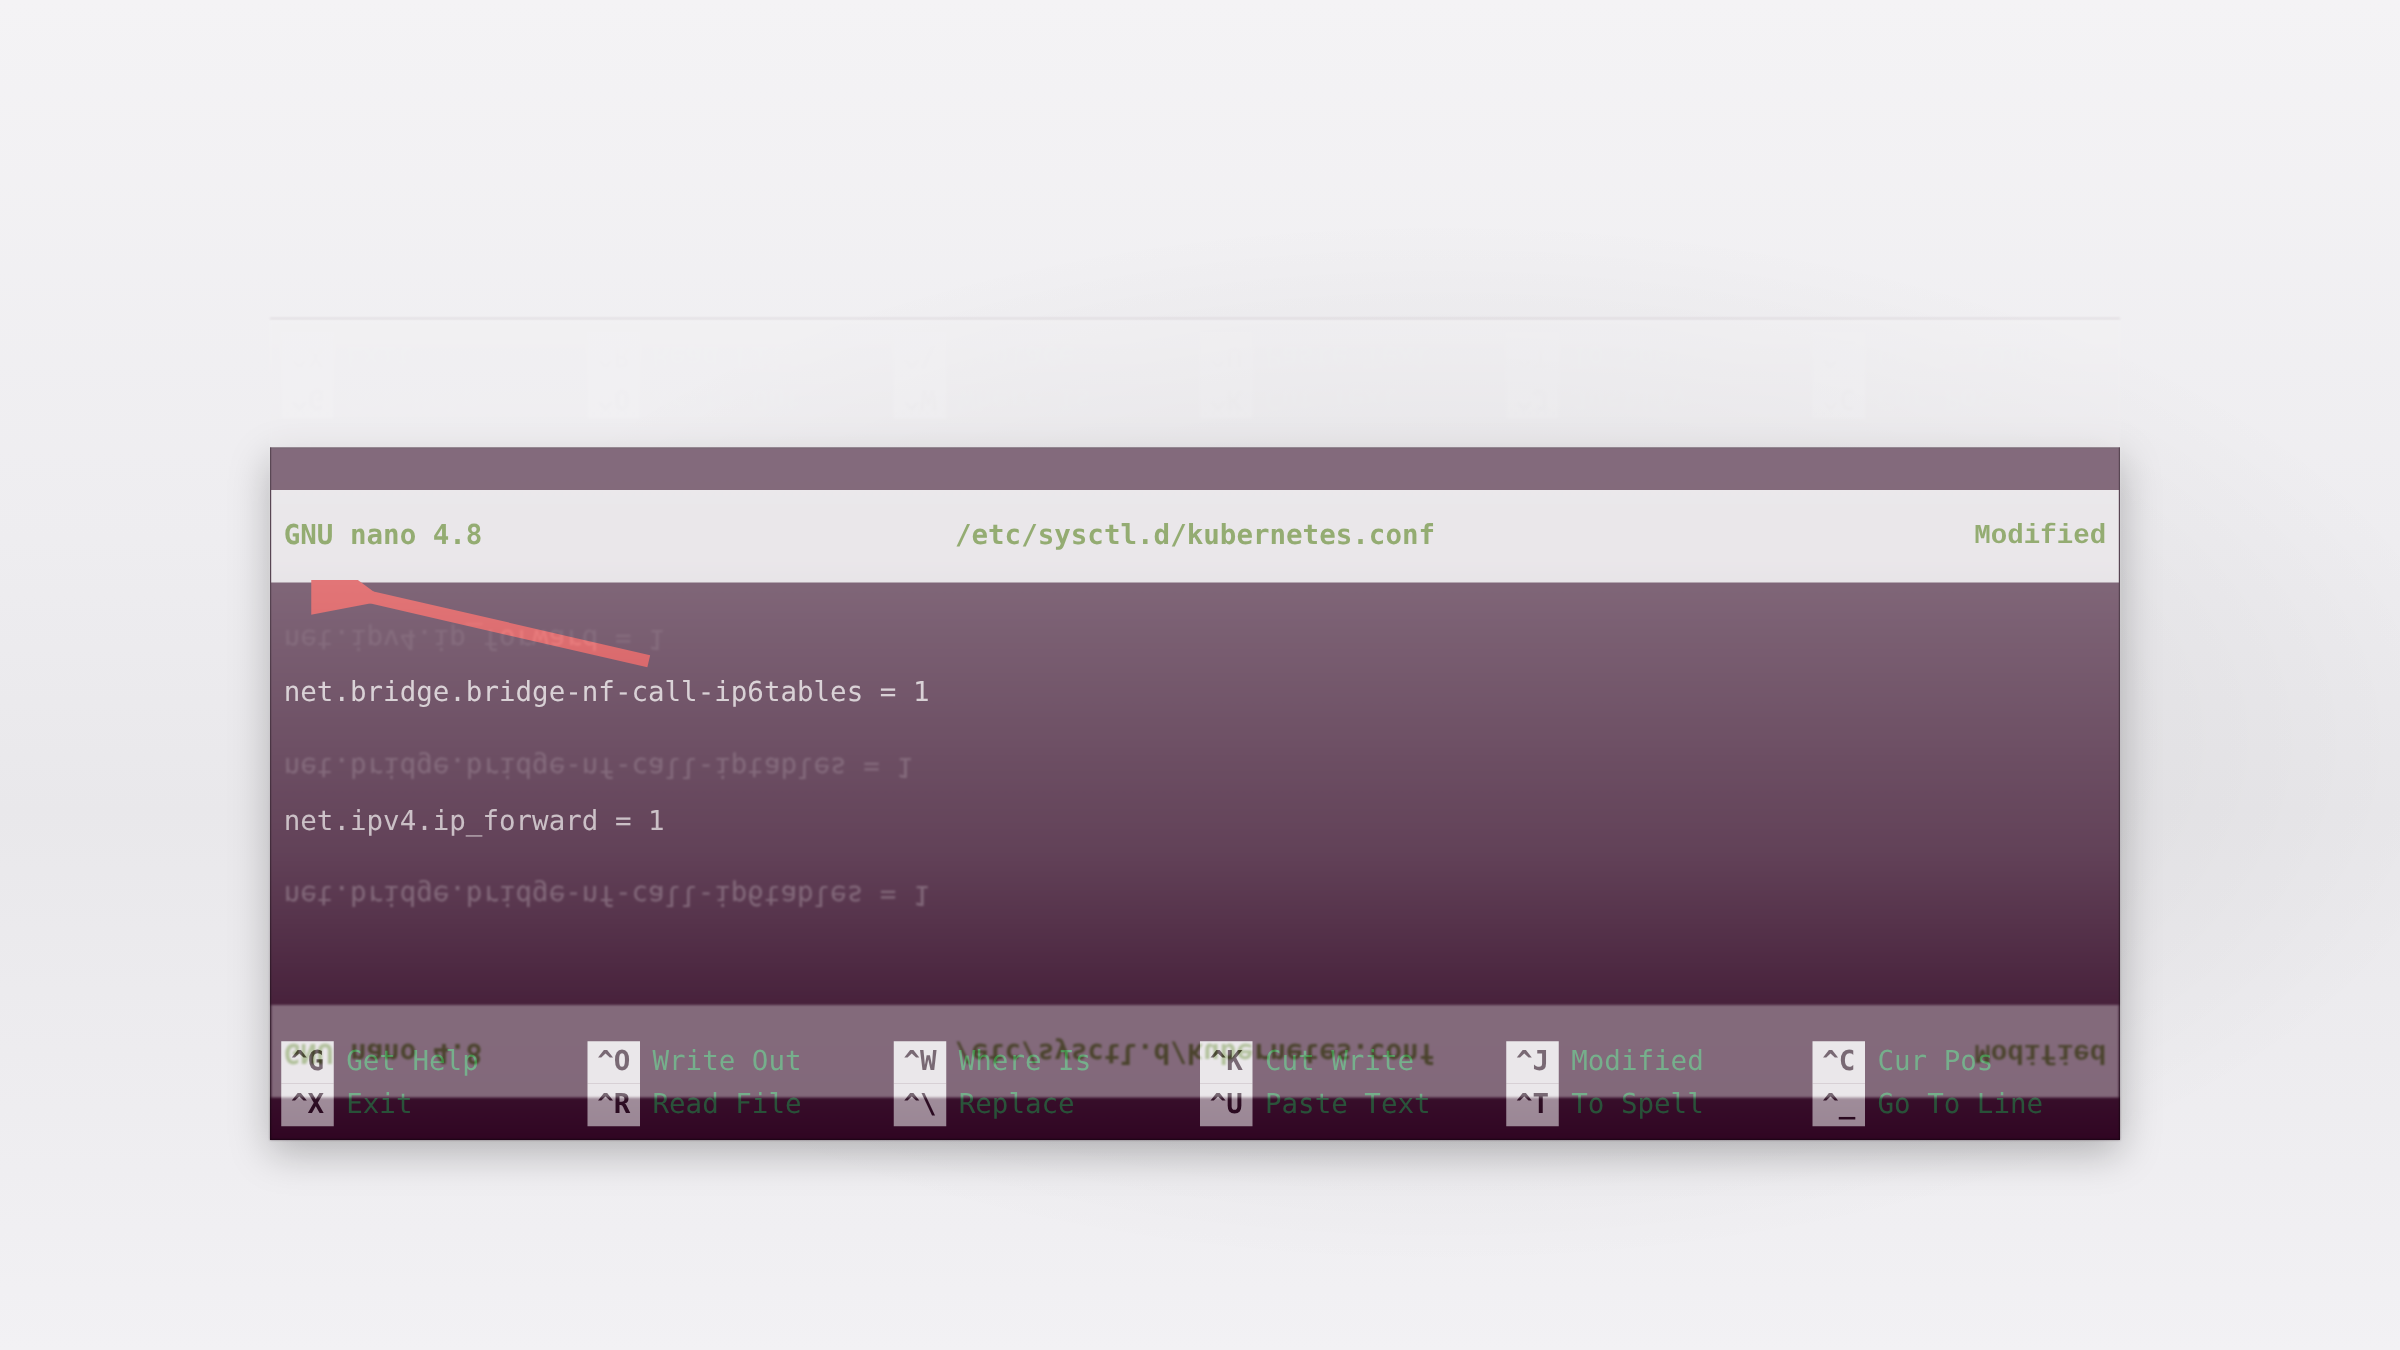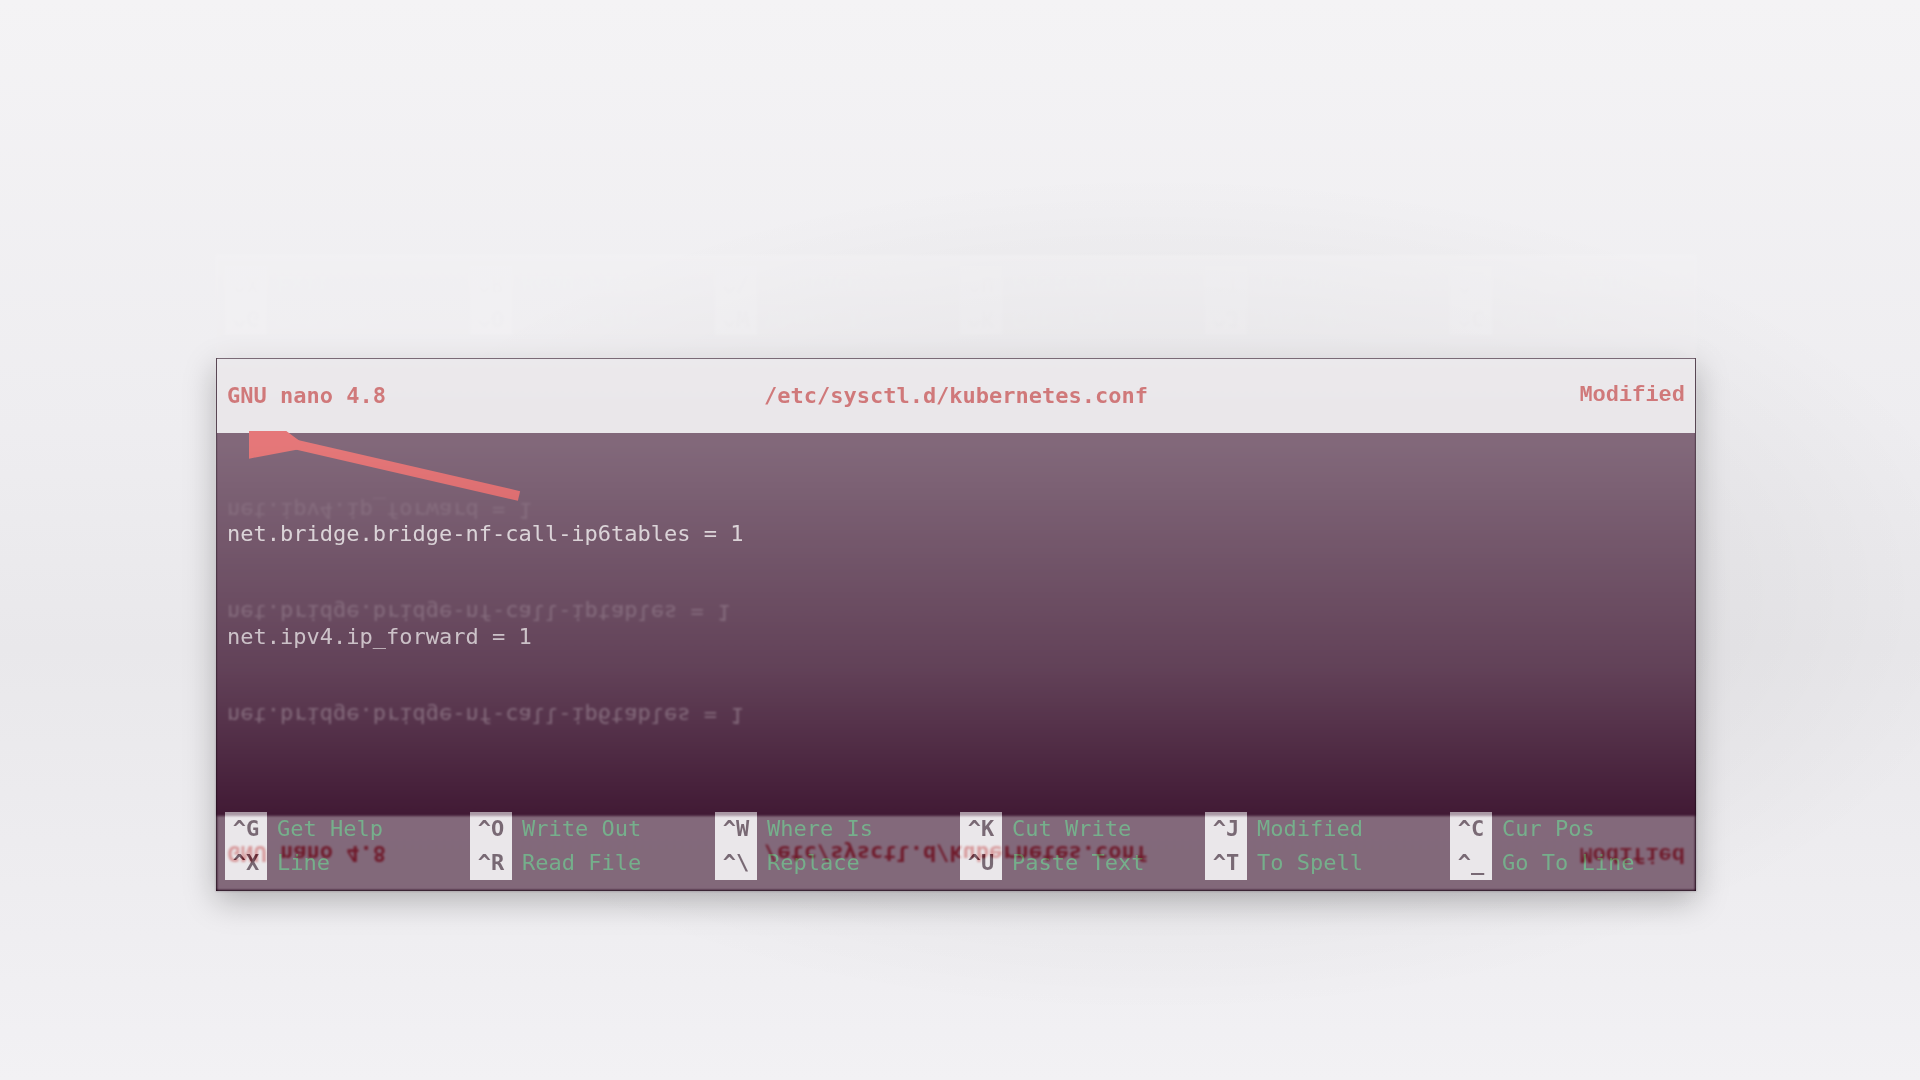--- a/index.html
+++ b/index.html
@@ -32,33 +32,34 @@
     box-shadow: 0 10px 30px rgba(0,0,0,0.25);
     width: 100%;
     box-sizing: border-box;
     color: #e6e0e2;
     font-size: 22px;
     line-height: 1.55;
   }
 
   .titlebar {
     background: #eae7ea;
-    color: #b91c1c;
+    color: #4d7c0f;
     display: grid;
     grid-template-columns: 1fr auto 1fr;
     align-items: center;
     padding: 20px 10px;
     font-weight: 600;
+    margin-top: 33px;
   }
   .titlebar .left   { justify-self: start; }
   .titlebar .center { justify-self: center; }
   .titlebar .right  { justify-self: end; font-family: Liberation Mono, monospace; }
 
   .editor {
-    padding: 16px 10px 18px 10px;
+    padding: 4px 10px 18px 10px;
     min-height: 138px;
     white-space: pre;
     position: relative;
   }
   .editor .line { display: block; }
 
   .shortcuts {
     display: grid;
     grid-template-columns: repeat(6, 1fr);
     grid-auto-rows: auto;
@@ -165,21 +166,21 @@
         <span class="key">^J</span>
         <span class="label">Modified</span>
       </div>
       <div class="sc">
         <span class="key">^C</span>
         <span class="label">Cur Pos</span>
       </div>
 
       <div class="sc">
         <span class="key">^X</span>
-        <span class="label">Line</span>
+        <span class="label">Exit</span>
       </div>
       <div class="sc">
         <span class="key">^R</span>
         <span class="label">Read File</span>
       </div>
       <div class="sc">
         <span class="key">^\</span>
         <span class="label">Replace</span>
       </div>
       <div class="sc">

